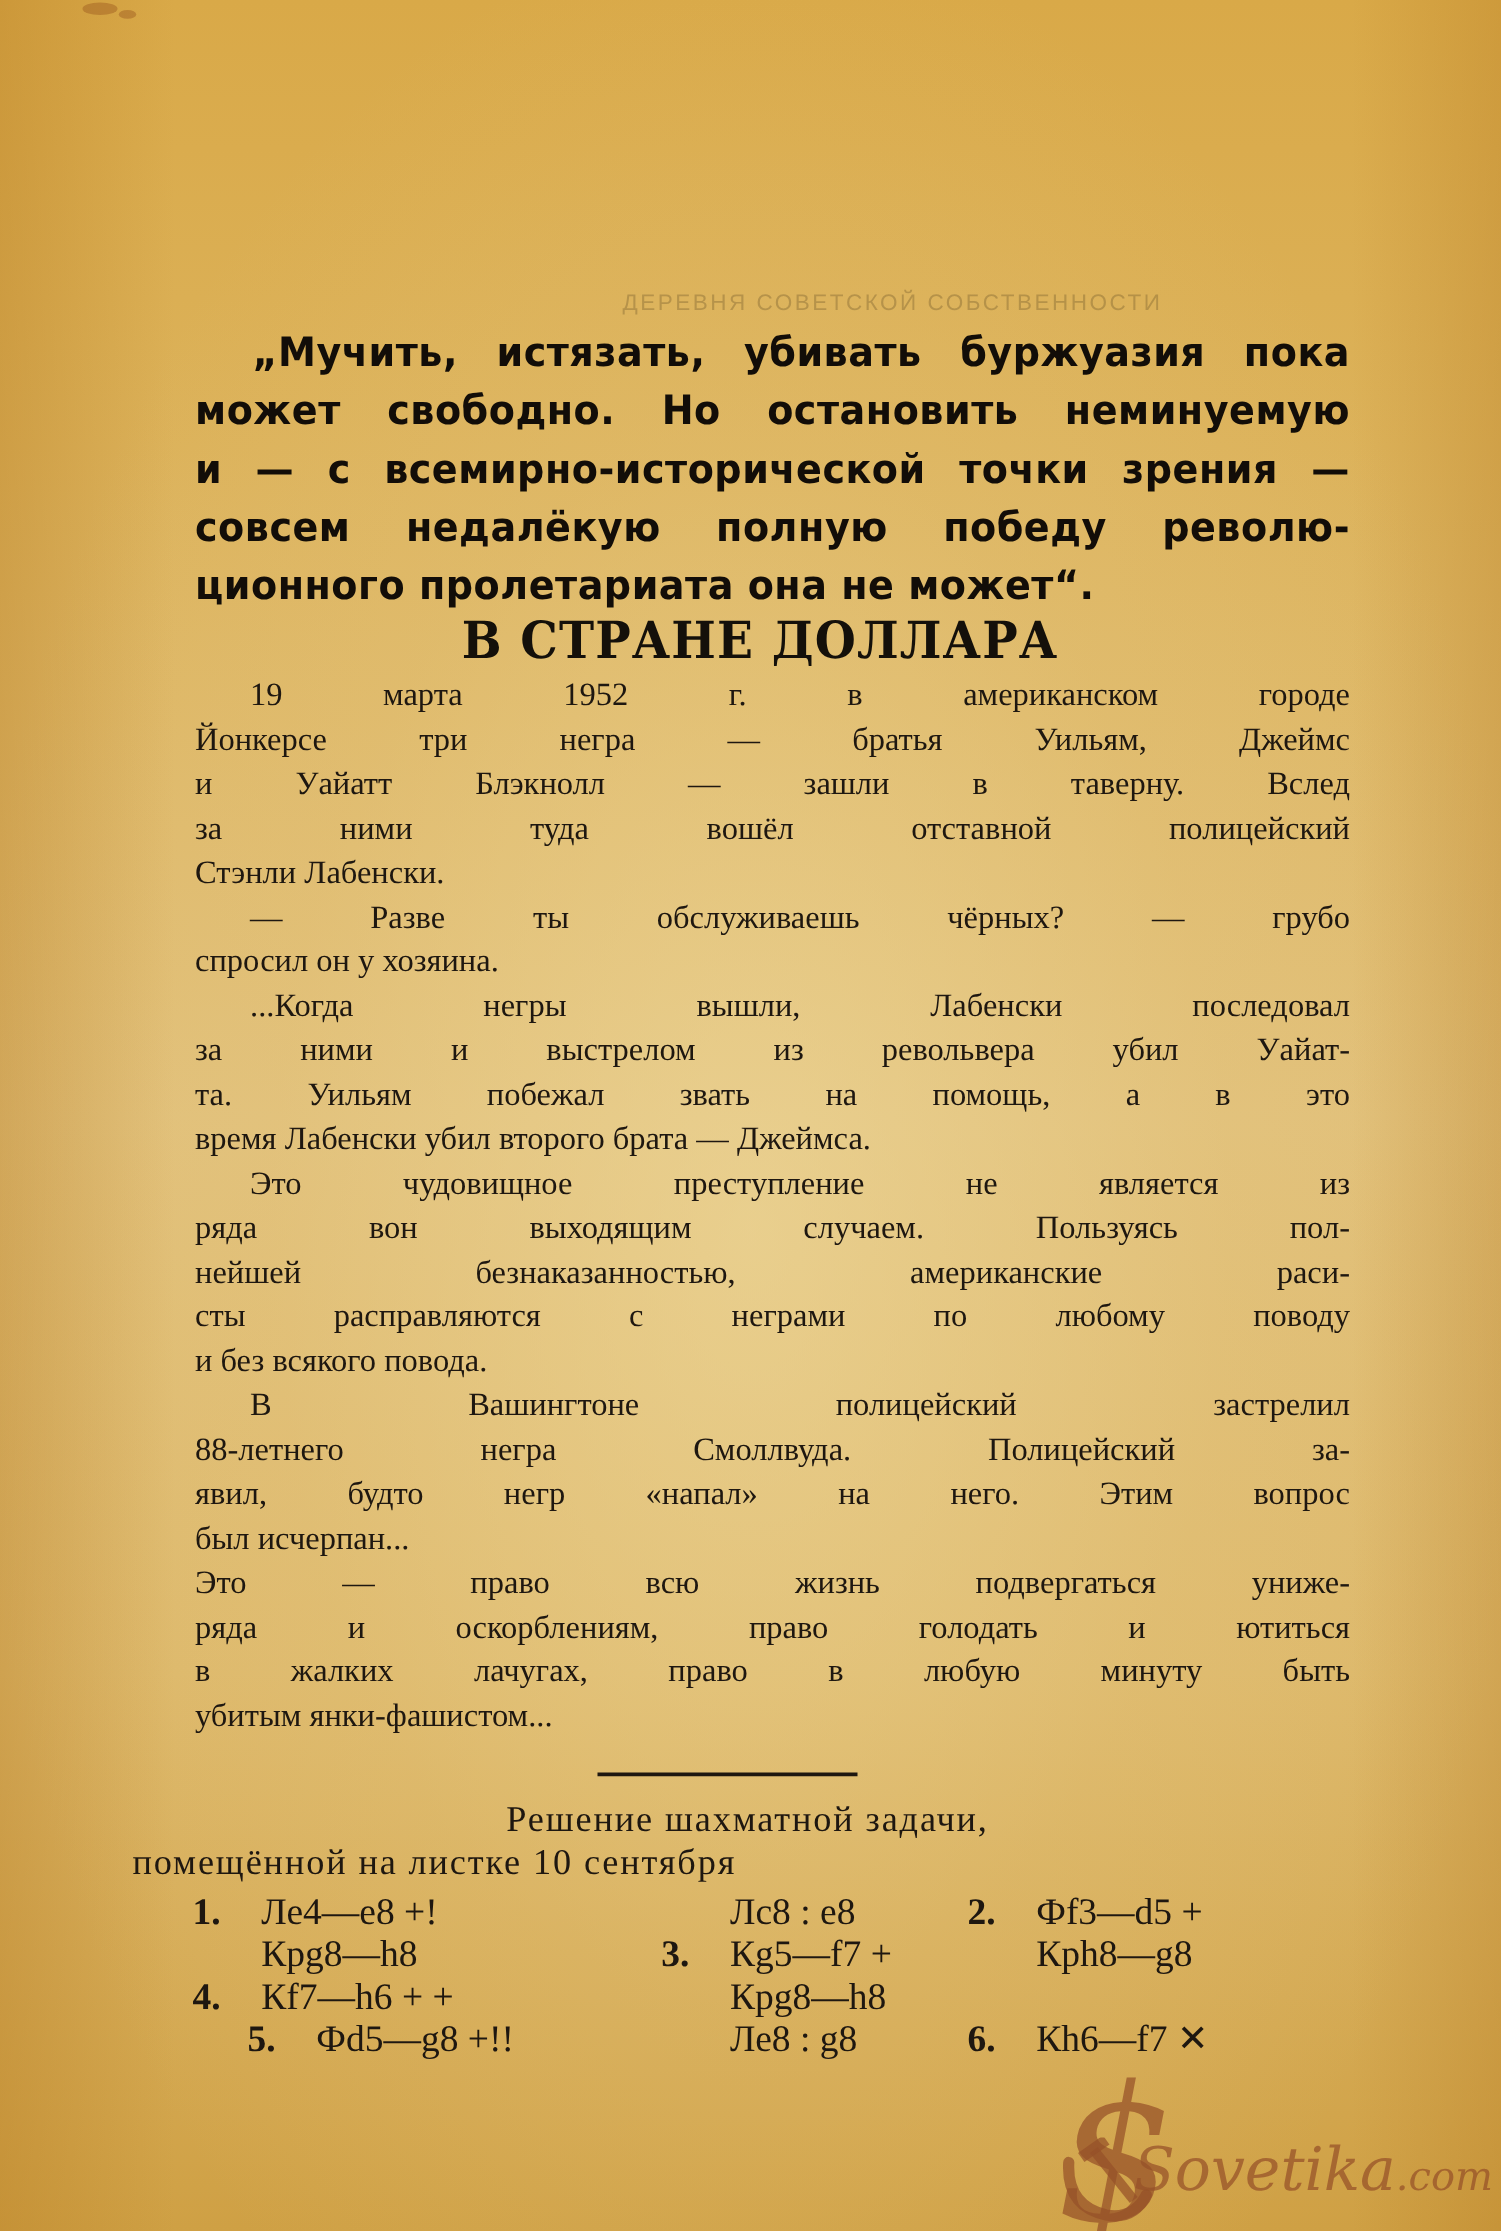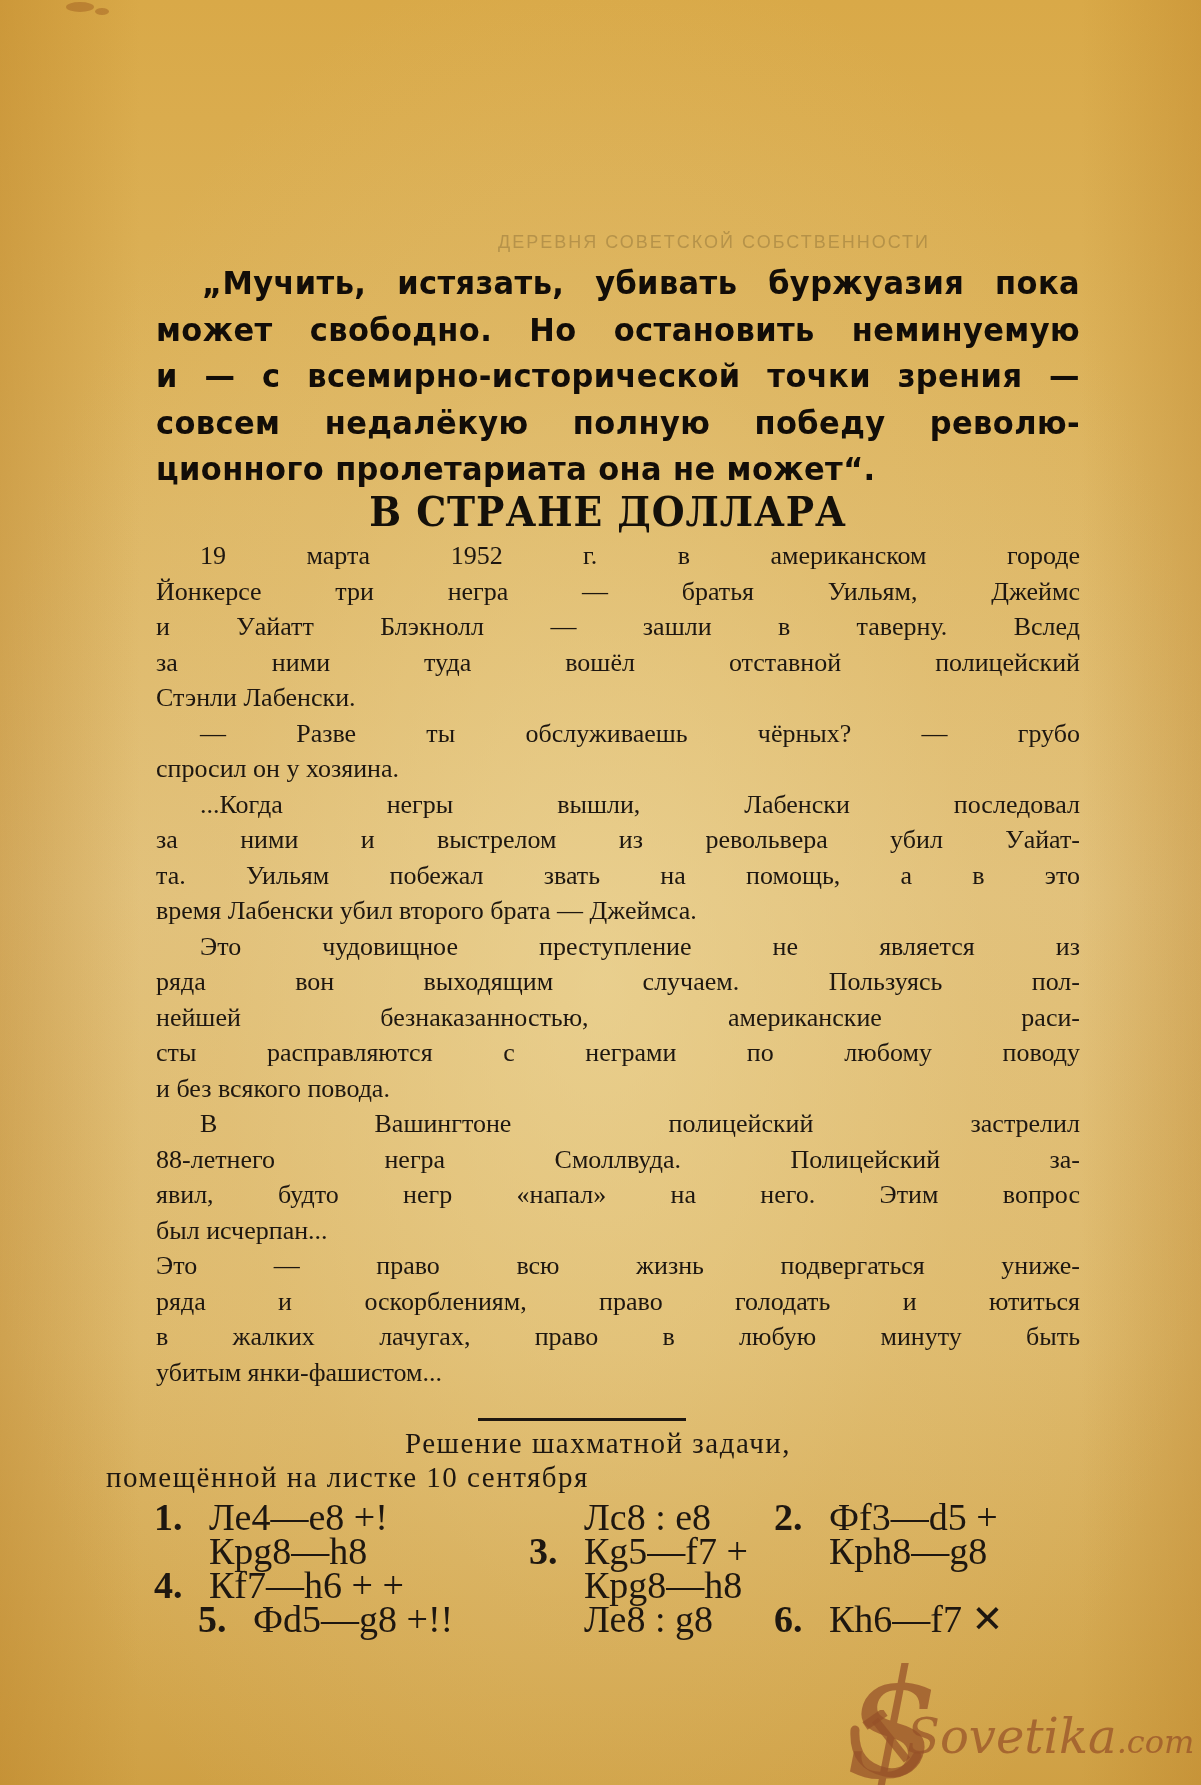--- a/index.html
+++ b/index.html
@@ -99,37 +99,37 @@
       height: 3px;
       background: #1e1710;
       margin: 28px auto 0 auto;
       position: relative;
       left: -36px;
     }
     .chess-title {
       text-align: center;
       font-size: 29px;
       line-height: 34px;
-      margin-top: 5px;
+      margin-top: 18px;
       margin-left: -40px;
       letter-spacing: 1.5px;
     }
     .chess-sub {
       text-align: left;
       font-size: 29px;
       line-height: 34px;
       margin-left: -50px;
       letter-spacing: 1.5px;
     }
     .moves {
       position: relative;
       margin-top: 6px;
       margin-left: -2px;
       height: 160px;
-      font-size: 38px;
+      font-size: 30px;
       line-height: 34px;
       font-weight: bold;
     }
     .mv {
       position: absolute;
       white-space: nowrap;
     }
     .mv .num { display: inline-block; width: 55px; font-weight: bold; }
     .mv .txt { font-weight: normal; }
     .watermark {

